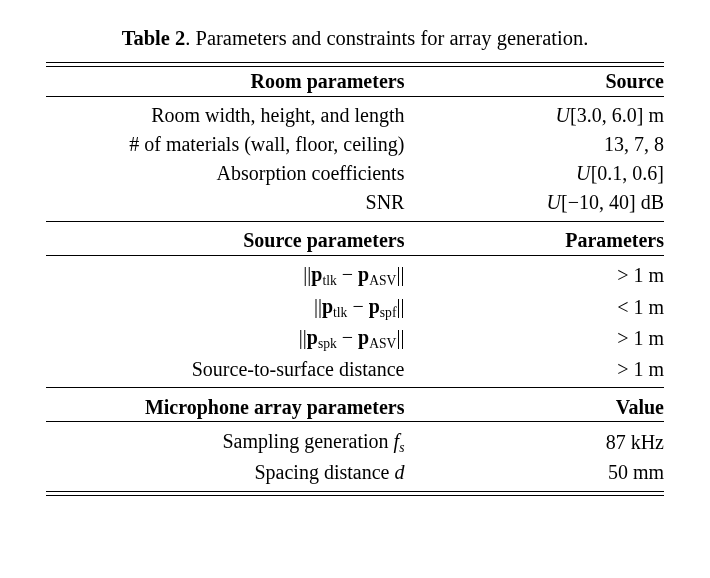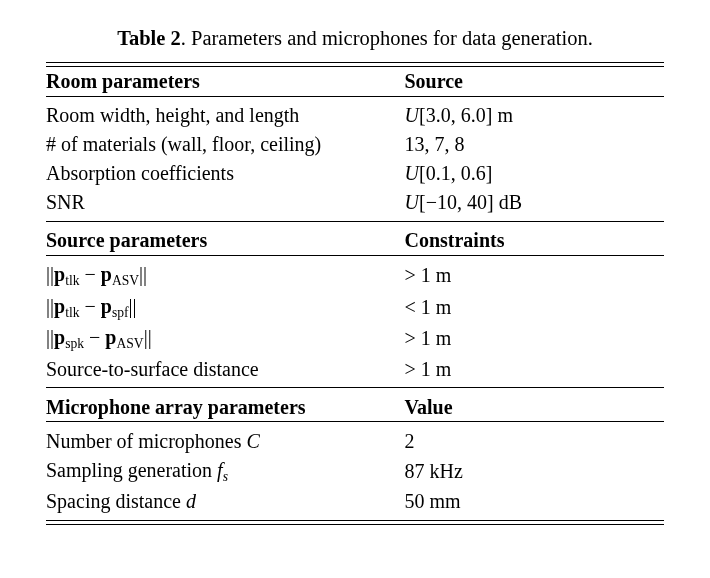--- a/index.html
+++ b/index.html
@@ -32,21 +32,21 @@
     font-weight: bold;
   }
   table.tbl {
     border-collapse: collapse;
     width: 618px;
     margin: 0 auto;
     font-size: 20px;
   }
   table.tbl td {
     padding: 1.5px 0;
-    text-align: left;
+    text-align: right;
     vertical-align: middle;
     line-height: 1.3;
   }
   td.col-left  { width: 58%; }
   td.col-right { width: 42%; }
   .hdr { font-weight: bold; }
 
   
   tr.rule td {
     padding: 0;
@@ -86,21 +86,21 @@
     font-style: italic;
   }
   .nowrap { white-space: nowrap; margin-top: 20px; }
 </style>
 </head>
 <body>
 
 <div id="page">
 
   <div class="caption">
-    <span class="cap-label">Table 2</span><span>. Parameters and microphones for data generation.</span>
+    <span class="cap-label">Table 2</span><span>. Parameters and constraints for array generation.</span>
   </div>
 
   <table class="tbl">
     <tbody>
 
       <tr class="rule">
         <td colspan="2">
             <div class="rule-double"></div>
           </td>
       </tr>
@@ -157,21 +157,21 @@
           </td>
       </tr>
       <tr class="rule">
           <td colspan="2">
             <div class="spacer-2"></div>
           </td>
         </tr>
 
       <tr>
         <td class="col-left hdr">Source parameters</td>
-        <td class="col-right hdr">Constraints</td>
+        <td class="col-right hdr">Parameters</td>
       </tr>
       <tr class="rule">
         <td colspan="2">
             <div class="rule-thin"></div>
           </td>
       </tr>
       <tr class="rule">
           <td colspan="2">
             <div class="spacer-2"></div>
           </td>
@@ -228,26 +228,20 @@
         <td colspan="2">
             <div class="rule-thin"></div>
           </td>
       </tr>
       <tr class="rule">
           <td colspan="2">
             <div class="spacer-2"></div>
           </td>
         </tr>
 
-      <tr>
-        <td class="col-left">
-          <span>Number of microphones</span>&nbsp;<span class="mi">C</span>
-        </td>
-        <td class="col-right">2</td>
-      </tr>
 
       <tr>
         <td class="col-left">
           <span>Sampling generation</span>&nbsp;<span class="mi">f</span><span class="subi">s</span>
         </td>
         <td class="col-right">87 kHz</td>
       </tr>
 
       <tr>
         <td class="col-left">

